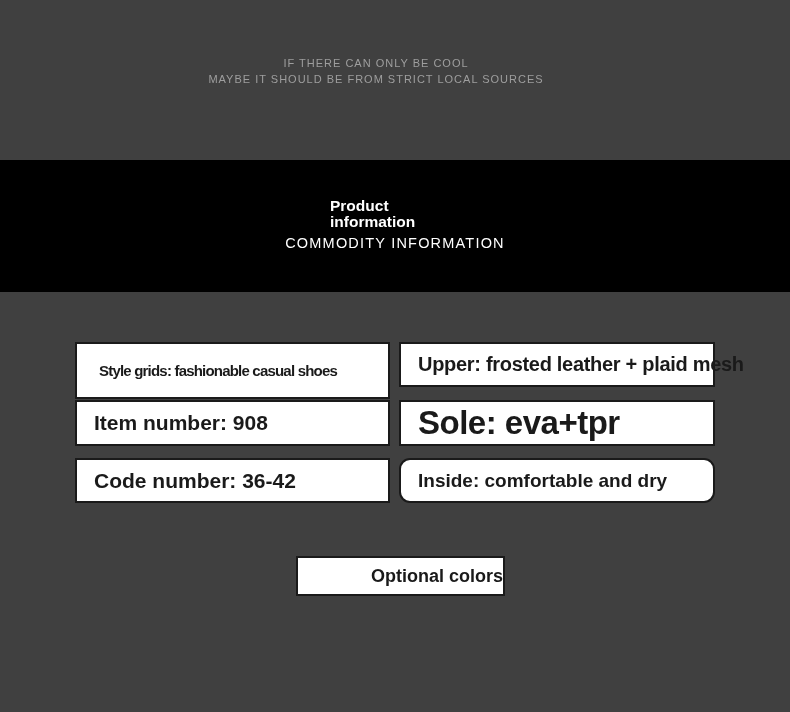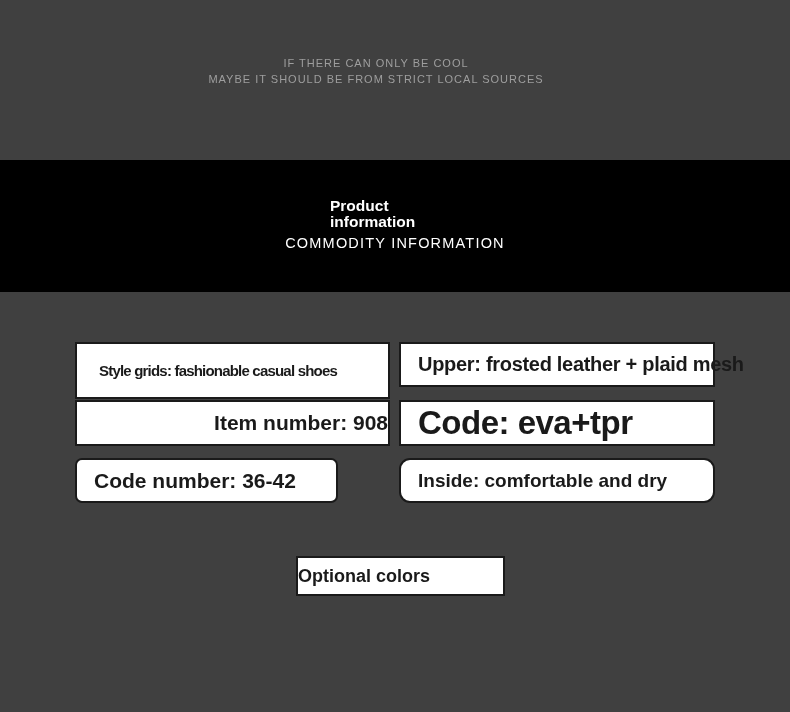--- a/index.html
+++ b/index.html
@@ -67,39 +67,39 @@
     border: 2px solid #1a1a1a;
     background: #ffffff;
     color: #1a1a1a;
     display: flex;
     align-items: center;
     font-weight: 700;
     white-space: nowrap;
   }
   .cell-style       { left: 75px;  top: 342px; width: 315px; height: 57px; font-size: 15px; padding-left: 22px; letter-spacing: -0.8px; }
   .cell-upper       { left: 399px; top: 342px; width: 316px; height: 45px; font-size: 20px; padding-left: 17px; letter-spacing: -0.3px; }
-  .cell-item-number { left: 75px;  top: 400px; width: 315px; height: 46px; font-size: 21px; padding-left: 17px; justify-content: flex-end; }
+  .cell-item-number { left: 75px;  top: 400px; width: 315px; height: 46px; font-size: 21px; padding-left: 17px; }
   .cell-sole        { left: 399px; top: 400px; width: 316px; height: 46px; font-size: 33px; padding-left: 17px; letter-spacing: -0.5px; }
-  .cell-code-number { left: 75px;  top: 458px; width: 263px; height: 45px; font-size: 21px; padding-left: 17px; border-radius: 7px; }
+  .cell-code-number { left: 75px;  top: 458px; width: 315px; height: 45px; font-size: 21px; padding-left: 17px; }
   .cell-inside      { left: 399px; top: 458px; width: 316px; height: 45px; font-size: 19px; padding-left: 17px; border-radius: 11px; }
 
   
   .optional-box {
     position: absolute;
     left: 296px;
     top: 556px;
     width: 209px;
     height: 40px;
     box-sizing: border-box;
     border: 2px solid #1a1a1a;
     background: #ffffff;
     color: #1a1a1a;
     display: flex;
     align-items: center;
-    justify-content: flex-start;
+    justify-content: flex-end;
     font-size: 18px;
     font-weight: 700;
     white-space: nowrap;
   }
 </style>
 </head>
 <body>
 
 <div class="page">
 
@@ -122,21 +122,21 @@
 
   <div class="spec-cell cell-upper">
     <span>Upper: frosted leather + plaid mesh</span>
   </div>
 
   <div class="spec-cell cell-item-number">
     <span>Item number: 908</span>
   </div>
 
   <div class="spec-cell cell-sole">
-    <span>Code: eva+tpr</span>
+    <span>Sole: eva+tpr</span>
   </div>
 
   <div class="spec-cell cell-code-number">
     <span>Code number: 36-42</span>
   </div>
 
   <div class="spec-cell cell-inside">
     <span>Inside: comfortable and dry</span>
   </div>
 

